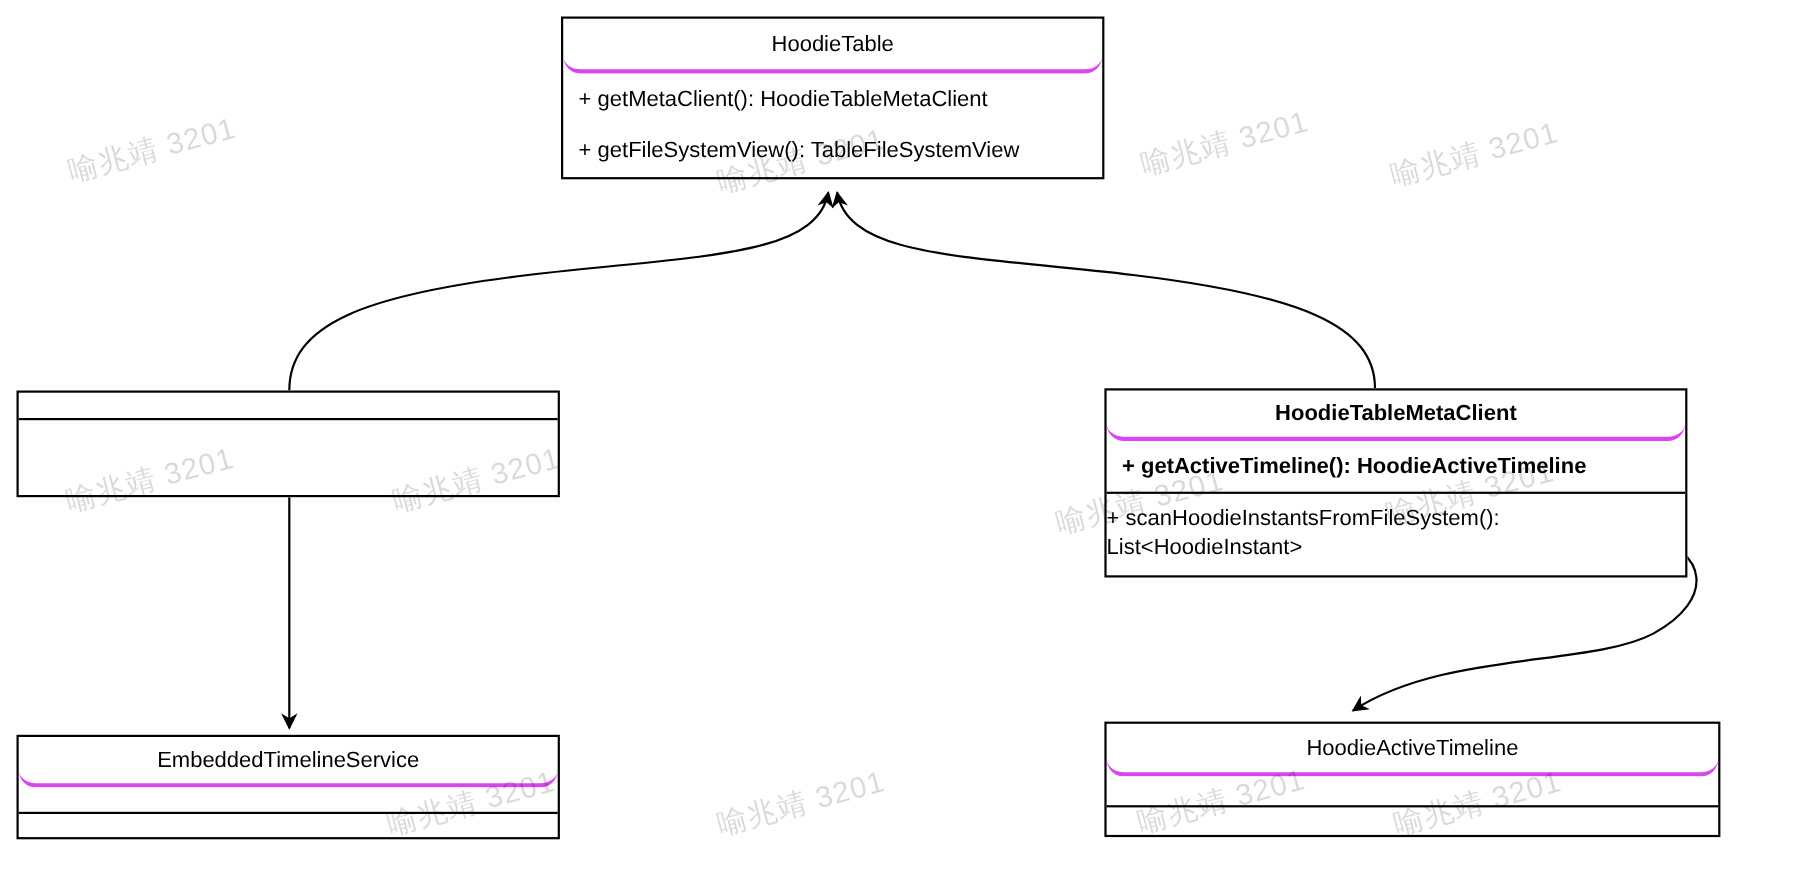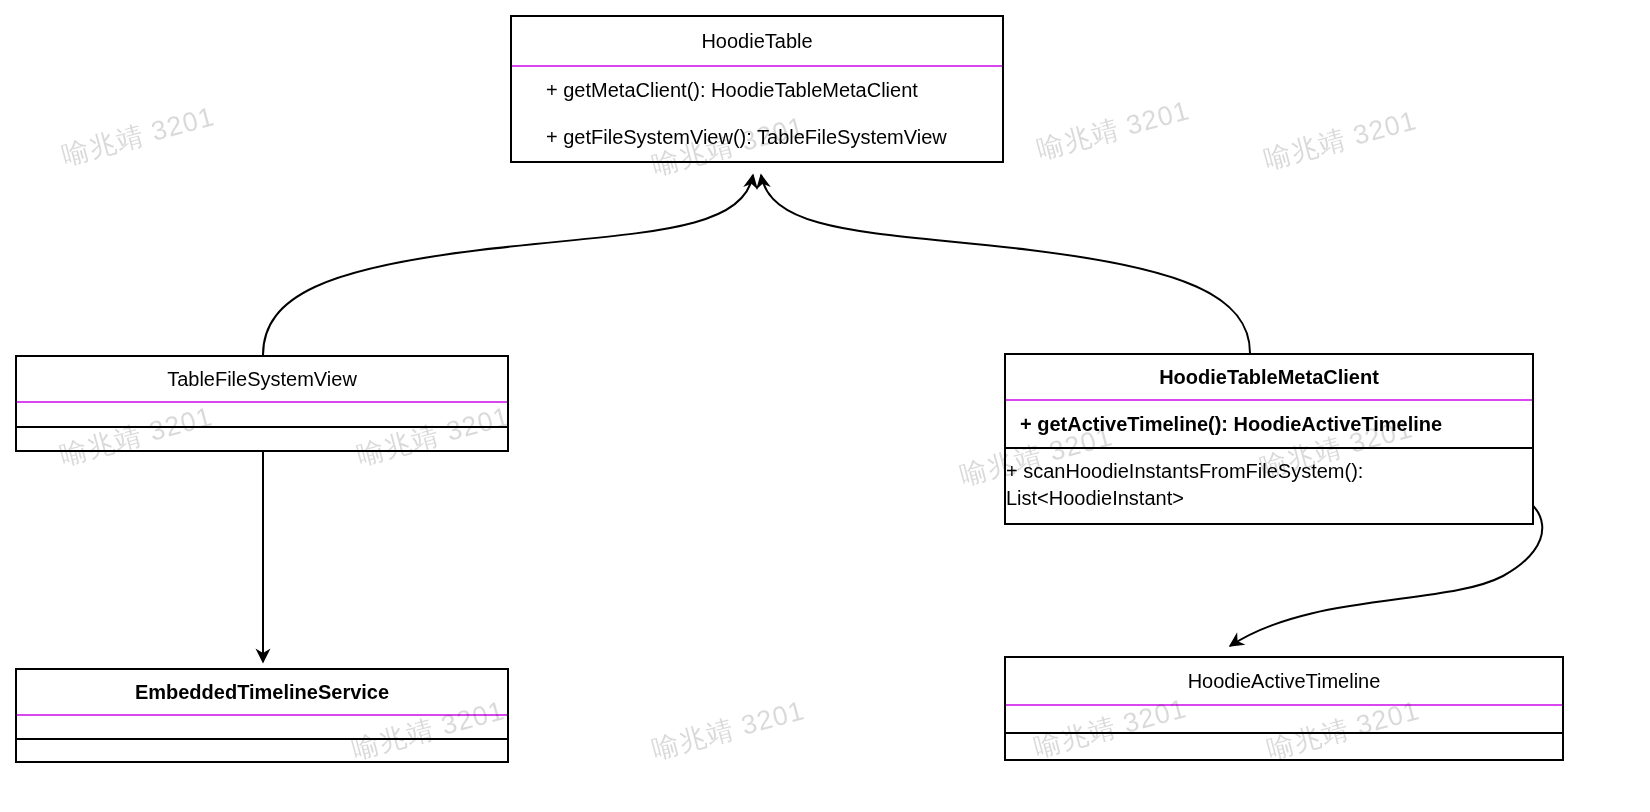--- a/index.html
+++ b/index.html
@@ -9,45 +9,45 @@
 
   .edges { position:absolute; left:0; top:0; z-index:1; pointer-events:none; }
   .edge { stroke:#000; stroke-width:2; fill:none; }
 
   .uml-class {
     position:absolute; background:#ffffff; border:2px solid #000;
     z-index:2; display:flex; flex-direction:column;
   }
   .uml-title {
     flex:0 0 46px; display:flex; align-items:center; justify-content:center;
-    font-size:20px; border-bottom:2px solid #d946ef;
+    font-size:20px; border-bottom:4px solid #d946ef;border-radius:16px;
   }
   .uml-title.bold { font-weight:bold; }
-  .uml-methods { flex:1; display:flex; flex-direction:column;padding-left:20px; }
+  .uml-methods { flex:1; display:flex; flex-direction:column; }
   .uml-method {
     font-size:20px; padding-left:14px; display:flex; align-items:center; flex:1;
   }
   .uml-sec-a { flex:0 0 25px; border-bottom:2px solid #000; }
   .uml-sec-b { flex:1; }
 
   
   #hoodie-table { left:510px; top:15px; width:494px; height:148px; }
   #hoodie-table .uml-title { flex:0 0 50px; }
 
   #table-file-system-view { left:15px; top:355px; width:494px; height:97px; }
 
   #hoodie-table-meta-client { left:1004px; top:353px; width:530px; height:172px; }
   #hoodie-table-meta-client .m1 {
     flex:0 0 48px; border-bottom:2px solid #000; font-weight:bold;
   }
   #hoodie-table-meta-client .m2 {
     flex:1; display:block; padding:9px 14px 0 0; line-height:27px;
   }
 
-  #embedded-timeline-service { left:15px; top:668px; width:494px; height:95px;font-weight:bold; }
+  #embedded-timeline-service { left:15px; top:668px; width:494px; height:95px; }
   #embedded-timeline-service .uml-sec-a { flex:0 0 24px; }
 
   #hoodie-active-timeline { left:1004px; top:656px; width:560px; height:105px; }
   #hoodie-active-timeline .uml-title { flex:0 0 48px; }
   #hoodie-active-timeline .uml-sec-a { flex:0 0 28px; }
 
   .watermark {
     position:absolute; z-index:3; font-size:27px; letter-spacing:1px;
     color:rgba(0,0,0,0.15); transform:rotate(-15deg);
     white-space:nowrap; pointer-events:none;
@@ -72,21 +72,20 @@
 
   <div class="uml-class" id="hoodie-table">
     <div class="uml-title">HoodieTable</div>
     <div class="uml-methods">
       <div class="uml-method">+ getMetaClient(): HoodieTableMetaClient</div>
       <div class="uml-method">+ getFileSystemView(): TableFileSystemView</div>
     </div>
   </div>
 
   <div class="uml-class" id="table-file-system-view">
-    <div class="uml-title">TableFileSystemView</div>
     <div class="uml-sec-a"></div>
     <div class="uml-sec-b"></div>
   </div>
 
   <div class="uml-class" id="hoodie-table-meta-client">
     <div class="uml-title bold">HoodieTableMetaClient</div>
     <div class="uml-method m1">+ getActiveTimeline(): HoodieActiveTimeline</div>
     <div class="uml-method m2">+ scanHoodieInstantsFromFileSystem(): List&lt;HoodieInstant&gt;</div>
   </div>
 

